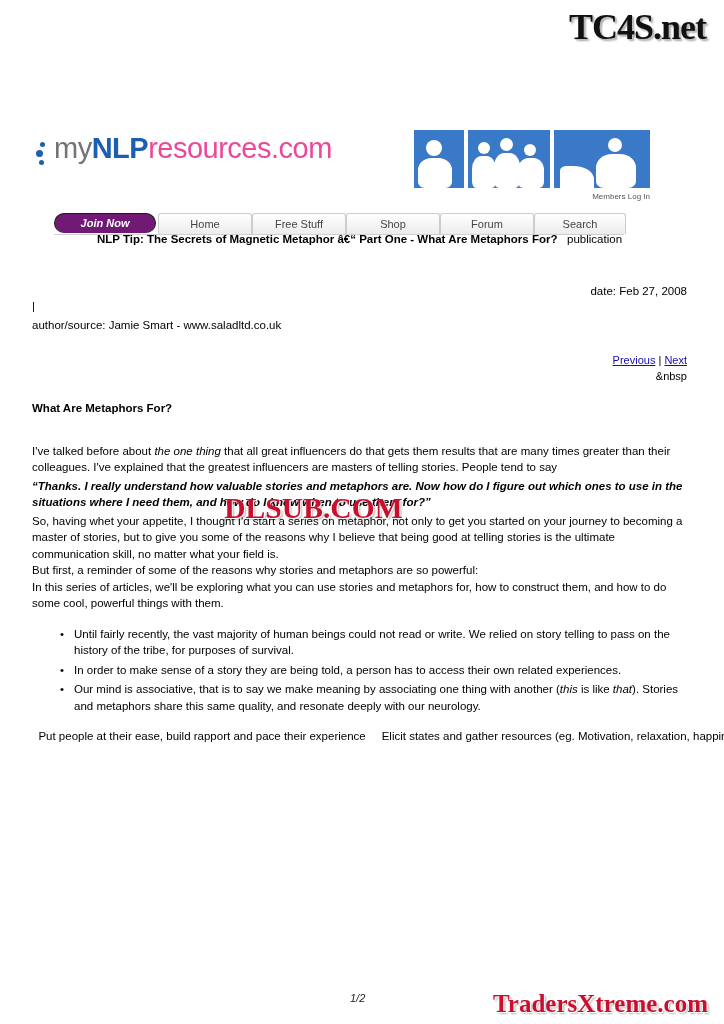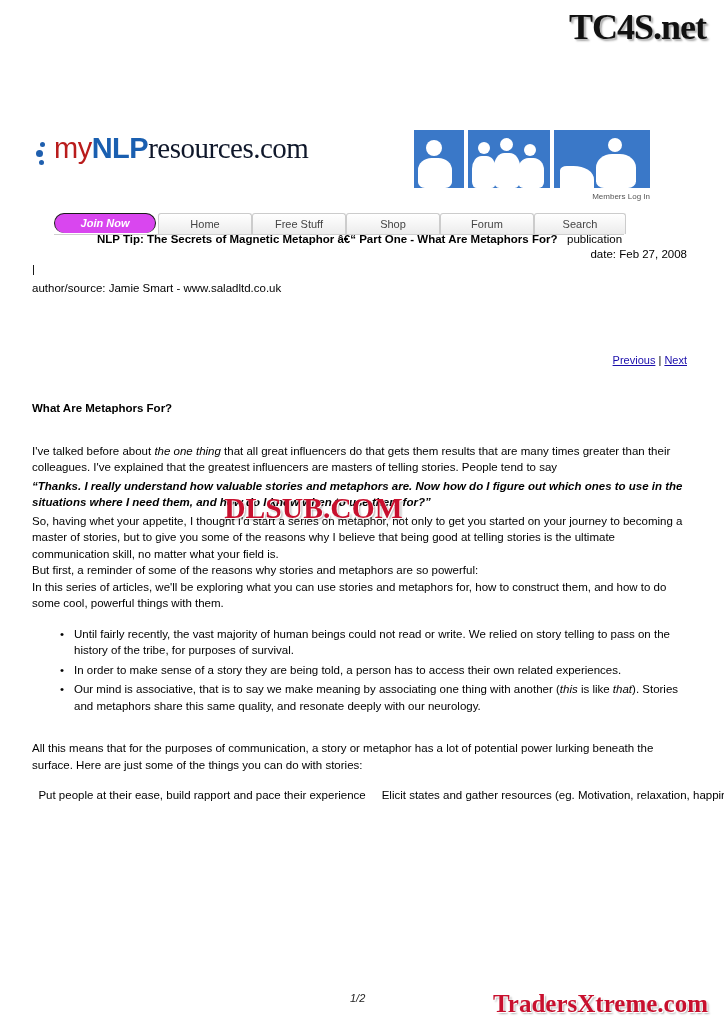--- a/index.html
+++ b/index.html
@@ -65,23 +65,23 @@
   .logo-dots i:nth-child(3) { margin-left: 3px; width: 5px; height: 5px; }
   .logo-text {
     position: absolute;
     left: 22px;
     top: 2px;
     font-family: "Liberation Sans", sans-serif;
     font-size: 29px;
     letter-spacing: -0.5px;
     white-space: nowrap;
   }
-  .logo-text .l-my { color: #b91c1c; }
+  .logo-text .l-my { color: #737373; }
   .logo-text .l-nlp { color: #1a5fb0; font-weight: bold; }
-  .logo-text .l-res { color: #0f172a; font-family: Liberation Serif, serif; }
+  .logo-text .l-res { color: #ec4899; }
   .logo-sub {
     position: absolute;
     left: 24px;
     top: 36px;
     font-size: 14.5px;
     color: #6b6b6b;
     letter-spacing: 0.4px;
     white-space: nowrap;
   }
   .pics {
@@ -128,21 +128,21 @@
     line-height: 20px;
     text-align: center;
     font-size: 11px;
     color: #444444;
     border: 1px solid #cccccc;
     border-bottom: none;
     background: linear-gradient(#ffffff, #ececec);
     border-radius: 3px 3px 0 0;
   }
   .tab.joinnow {
-    background: #d946ef;
+    background: #701a75;
     color: #ffffff;
     font-weight: bold;
     font-style: italic;
     border-color: #1b1b1b;
     border-radius: 10px;
     height: 19px;
     line-height: 19px;
   }
   .nav-underline {
     position: absolute;
@@ -163,20 +163,21 @@
   .title-line {
     font-weight: bold;
     font-size: 11.5px;
     text-align: center;
     line-height: 15px;
   }
   .pub-date {
     font-size: 11.5px;
     text-align: right;
     line-height: 15px;
+    margin-top: 37px;
   }
   .pipe { font-size: 11.5px; line-height: 15px; }
   .author { font-size: 11.5px; line-height: 15px; margin-top: 4px; }
 
   .navlinks {
     position: absolute;
     left: 32px;
     top: 352px;
     width: 655px;
     text-align: right;
@@ -316,20 +317,21 @@
   </div>
   <div class="pub-date">date:  Feb 27, 2008</div>
   <div class="pipe">|</div>
   <div class="author">author/source: Jamie Smart - www.saladltd.co.uk</div>
 </div>
 
 <div class="navlinks">
   <a href="#">Previous</a>
   <span>|</span>
   <a href="#">Next</a>
+  <span class="nbsp-line">&amp;nbsp</span>
 </div>
 
 <div class="body">
 
   <div class="h-sub">What Are Metaphors For?</div>
 
   <div class="p">
     <span>I've talked before about </span><em>the one thing</em><span> that all great influencers do that gets them results that are many times greater than their colleagues. I've explained that the greatest influencers are masters of telling stories. People tend to say</span>
   </div>
 
@@ -342,21 +344,20 @@
   <div class="p tight">In this series of articles, we'll be exploring what you can use stories and metaphors for, how to construct them, and how to do some cool, powerful things with them.</div>
 
   <ul class="bullets">
     <li>Until fairly recently, the vast majority of human beings could not read or write. We relied on story telling to pass on the history of the tribe, for purposes of survival.</li>
     <li>In order to make sense of a story they are being told, a person has to access their own related experiences.</li>
     <li>
       <span>Our mind is associative, that is to say we make meaning by associating one thing with another (</span><em>this</em><span> is like </span><em>that</em><span>). Stories and metaphors share this same quality, and resonate deeply with our neurology.</span>
     </li>
   </ul>
 
-  <div class="p tail">All this means that for the purposes of communication, a story or metaphor has a lot of potential power lurking beneath the surface. Here are just some of the things you can do with stories:</div>
 
   <div class="doclist">
     <span>  Put people at their ease, build rapport and pace their experience     Elicit states and gather resources (eg. Motivation, relaxation, happiness)     I nduce age regression and take them back to childhood     Captivate their attention     Speak to their unconscious mind     Illustrate a point     Get people to take off their armour and overturn objections     Reframe or change the meaning of something (eg. A problem or issue)     Tell people how or what to think about something     Induce trance in your audience     Install strategies     Do covert rehearsal     Disassociate people     Elicit deep trance phenomena     Change beliefs     Do covert changework and healing     Generally act as great camouflage</span>
   </div>
 </div>
 
 <div class="wm-mid">DLSUB.COM</div>
 <div class="pagenum">1/2</div>
 <div class="wm-bottom">TradersXtreme.com</div>
 

